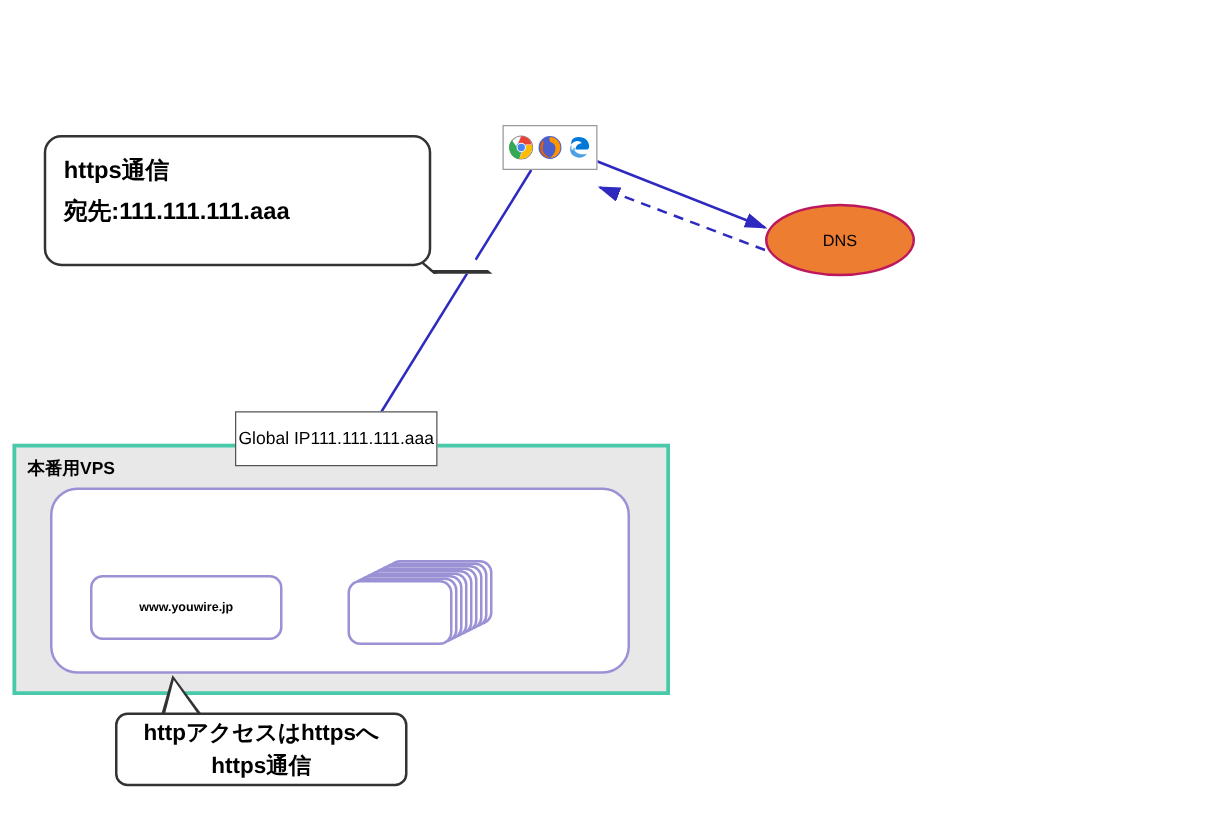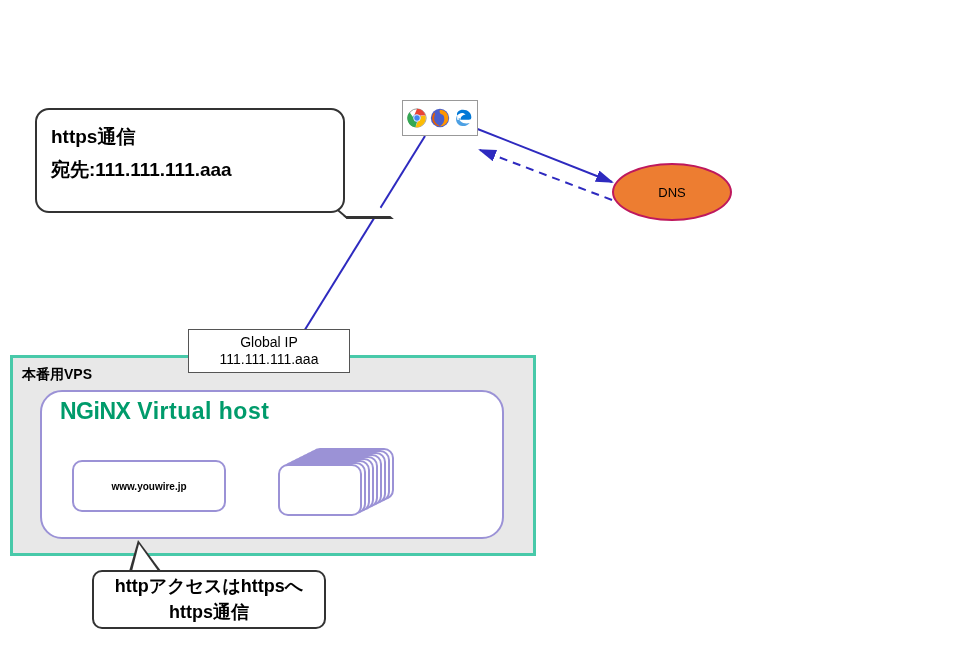--- a/index.html
+++ b/index.html
@@ -77,21 +77,21 @@
   }
 
   
   .globalip {
     position: absolute;
     left: 188px; top: 329px;
     width: 160px; height: 42px;
     border: 1px solid #555;
     background: #fff;
     display: flex;
-    flex-direction: column;
+    flex-direction: row;
     align-items: center;
     justify-content: center;
     font-size: 14px;
     line-height: 1.25;
     z-index: 5;
   }
 
   
   .vps {
     position: absolute;
@@ -270,24 +270,20 @@
 
   <div class="globalip">
     <div>Global IP</div>
     <div>111.111.111.aaa</div>
   </div>
 
   <div class="vps"></div>
   <div class="vps-label">本番用VPS</div>
 
   <div class="nginx-box"></div>
-  <div class="nginx-title">
-    <span class="nginx-logo">NGiNX</span>
-    <span class="vhost-text">Virtual host</span>
-  </div>
 
   <div class="site-box site1">
     <span>www.youwire.jp</span>
   </div>
 
   <div class="stack-shadow" style="left:310px; top:448px;"></div>
   <div class="stack-shadow" style="left:306px; top:450px;"></div>
   <div class="stack-shadow" style="left:302px; top:452px;"></div>
   <div class="stack-shadow" style="left:298px; top:454px;"></div>
   <div class="stack-shadow" style="left:294px; top:456px;"></div>

